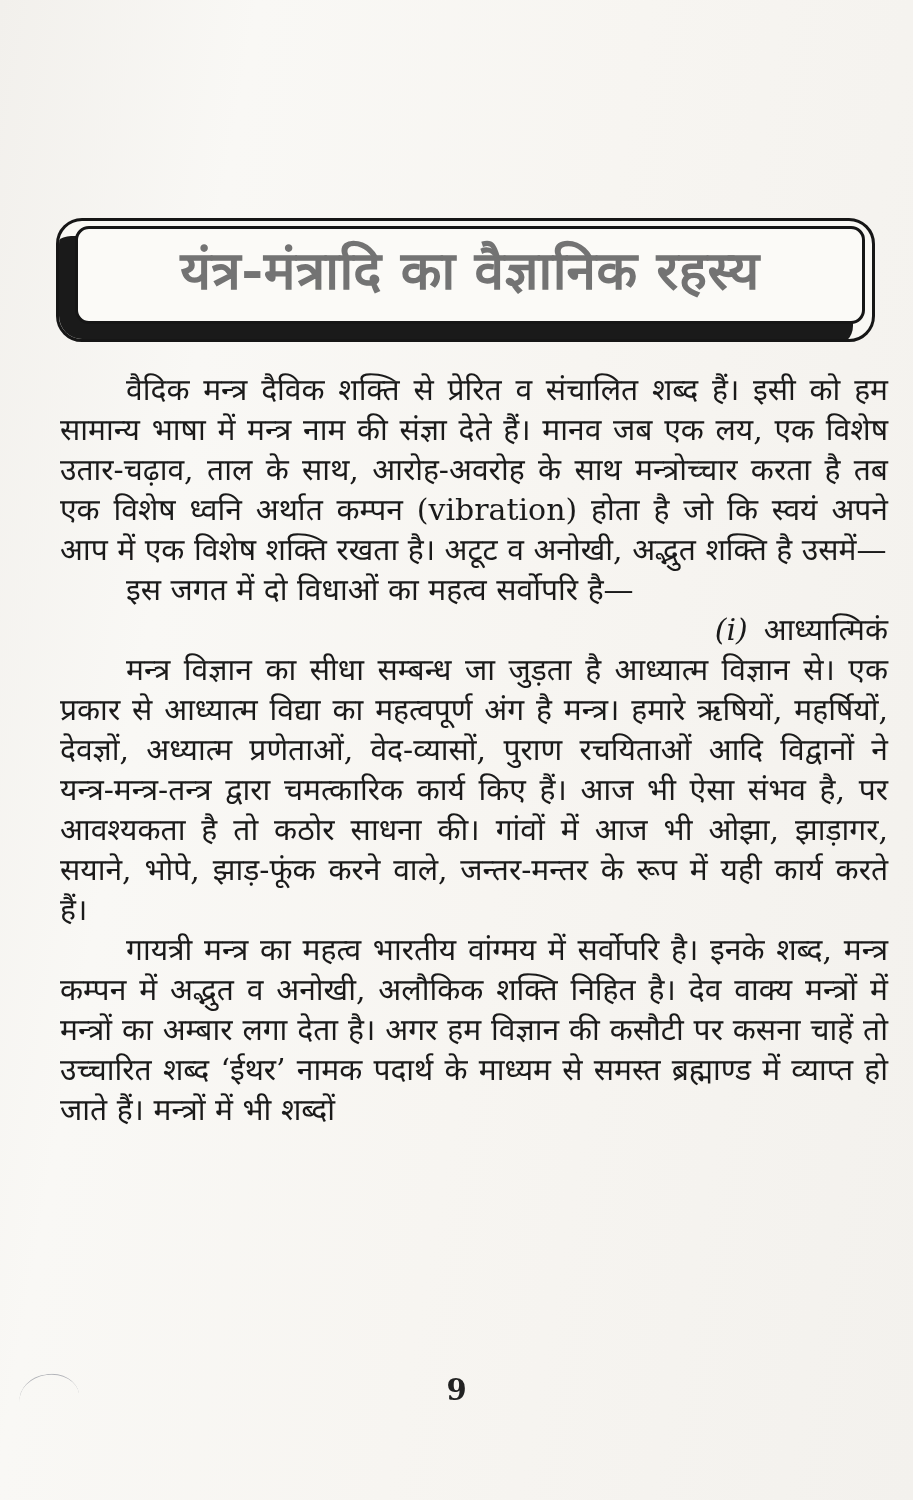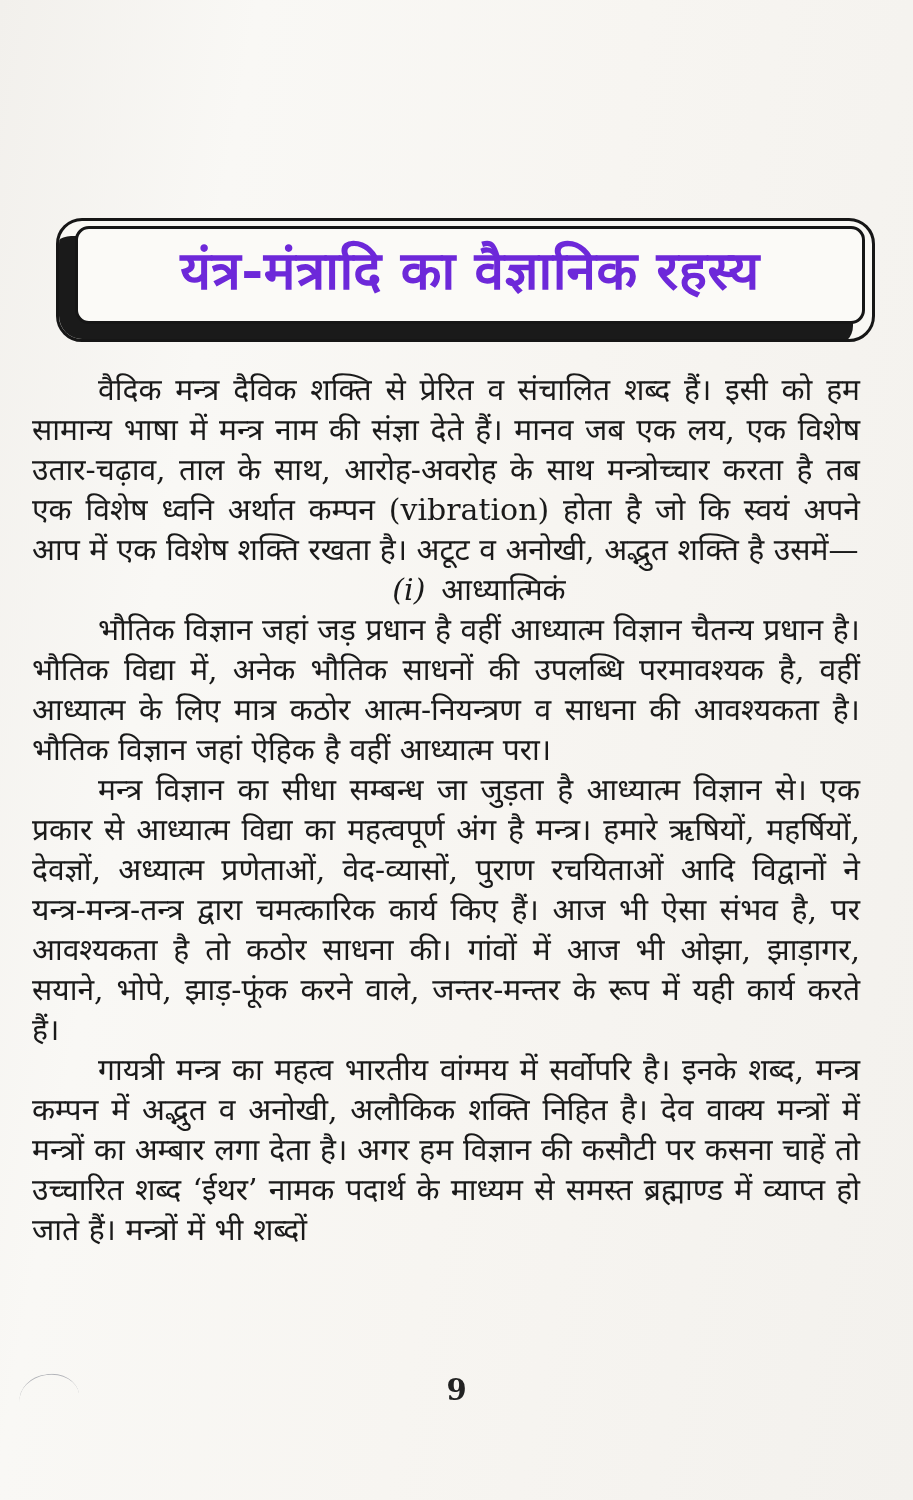--- a/index.html
+++ b/index.html
@@ -39,41 +39,41 @@
     box-shadow: -18px 16px 0 6px #1a1a1a;
     text-align: center;
     padding: 12px 6px 22px 6px;
   }
   .title-inner h1 {
     margin: 0;
     font-size: 53px;
     line-height: 1.1;
     font-weight: bold;
     letter-spacing: 0.5px;
-    color: #6d28d9;
+    color: #737373;
   }
 
   
   .content {
     position: absolute;
-    left: 32px;
+    left: 60px;
     top: 370px;
     width: 828px;
     font-size: 30px;
     line-height: 40px;
     text-align: justify;
   }
   .para {
     margin: 0;
     text-indent: 66px;
   }
   .list-line {
     margin: 0;
     padding-left: 66px;
-    text-align: center;
+    text-align: right;
   }
   .list-marker {
     font-style: italic;
     font-family: "DejaVu Serif", "Liberation Serif", serif;
     padding-right: 16px;
   }
 
   
   .page-number {
     position: absolute;
@@ -106,25 +106,25 @@
   <div class="title-wrap">
     <div class="title-outer">
       <div class="title-inner">
         <h1>यंत्र-मंत्रादि का वैज्ञानिक रहस्य</h1>
       </div>
     </div>
   </div>
 
   <div class="content">
     <p class="para">वैदिक मन्त्र दैविक शक्ति से प्रेरित व संचालित शब्द हैं। इसी को हम सामान्य भाषा में मन्त्र नाम की संज्ञा देते हैं। मानव जब एक लय, एक विशेष उतार-चढ़ाव, ताल के साथ, आरोह-अवरोह के साथ मन्त्रोच्चार करता है तब एक विशेष ध्वनि अर्थात कम्पन (vibration) होता है जो कि स्वयं अपने आप में एक विशेष शक्ति रखता है। अटूट व अनोखी, अद्भुत शक्ति है उसमें—</p>
+    <p class="para">इस जगत में दो विधाओं का महत्व सर्वोपरि है—</p>
 
     <p class="list-line"><span class="list-marker">(i)</span><span>आध्यात्मिकं</span></p>
 
 
-    <p class="para">भौतिक विज्ञान जहां जड़ प्रधान है वहीं आध्यात्म विज्ञान चैतन्य प्रधान है। भौतिक विद्या में, अनेक भौतिक साधनों की उपलब्धि परमावश्यक है, वहीं आध्यात्म के लिए मात्र कठोर आत्म-नियन्त्रण व साधना की आवश्यकता है। भौतिक विज्ञान जहां ऐहिक है वहीं आध्यात्म परा।</p>
     <p class="para">मन्त्र विज्ञान का सीधा सम्बन्ध जा जुड़ता है आध्यात्म विज्ञान से। एक प्रकार से आध्यात्म विद्या का महत्वपूर्ण अंग है मन्त्र। हमारे ऋषियों, महर्षियों, देवज्ञों, अध्यात्म प्रणेताओं, वेद-व्यासों, पुराण रचयिताओं आदि विद्वानों ने यन्त्र-मन्त्र-तन्त्र द्वारा चमत्कारिक कार्य किए हैं। आज भी ऐसा संभव है, पर आवश्यकता है तो कठोर साधना की। गांवों में आज भी ओझा, झाड़ागर, सयाने, भोपे, झाड़-फूंक करने वाले, जन्तर-मन्तर के रूप में यही कार्य करते हैं।</p>
     <p class="para">गायत्री मन्त्र का महत्व भारतीय वांग्मय में सर्वोपरि है। इनके शब्द, मन्त्र कम्पन में अद्भुत व अनोखी, अलौकिक शक्ति निहित है। देव वाक्य मन्त्रों में मन्त्रों का अम्बार लगा देता है। अगर हम विज्ञान की कसौटी पर कसना चाहें तो उच्चारित शब्द ‘ईथर’ नामक पदार्थ के माध्यम से समस्त ब्रह्माण्ड में व्याप्त हो जाते हैं। मन्त्रों में भी शब्दों</p>
   </div>
 
   <div class="scan-artifact"></div>
 
   <div class="page-number">9</div>
 
 </div>
 

